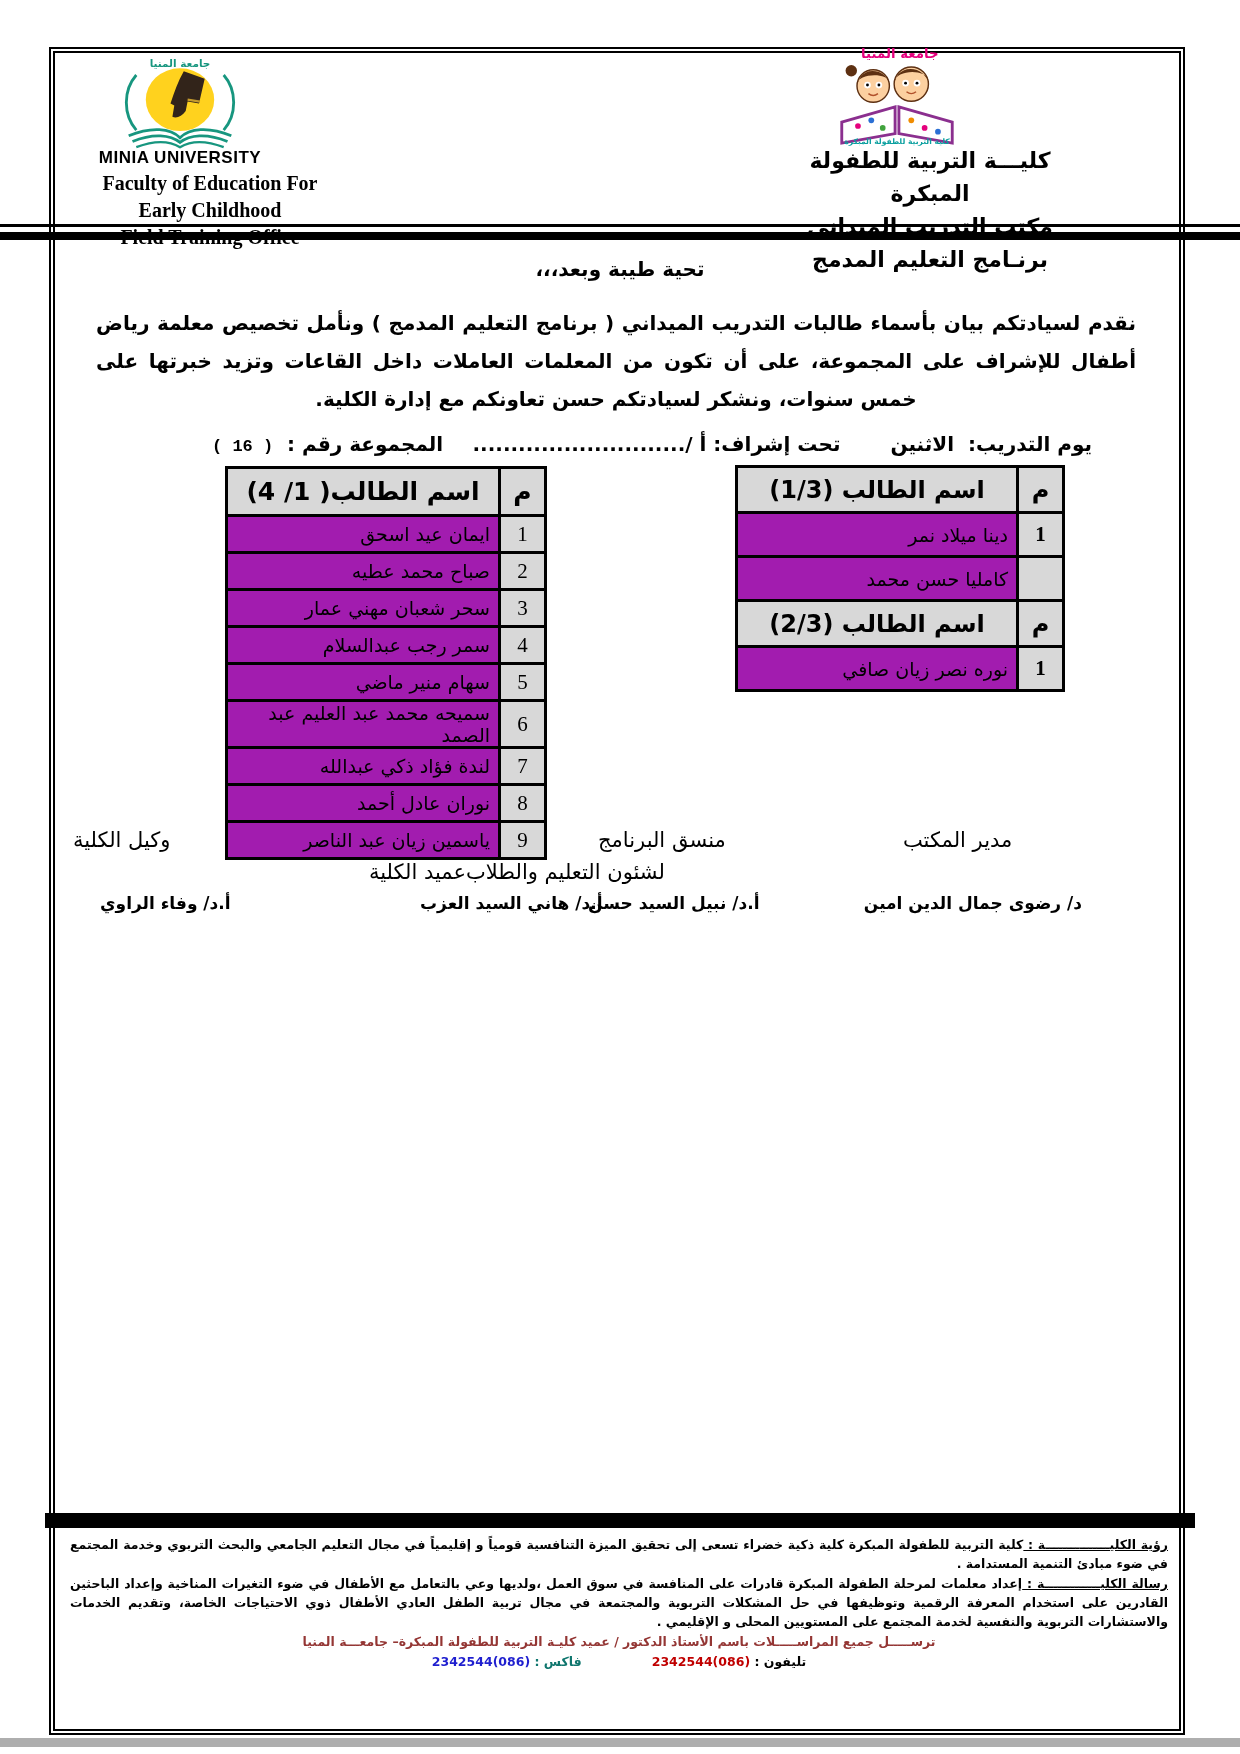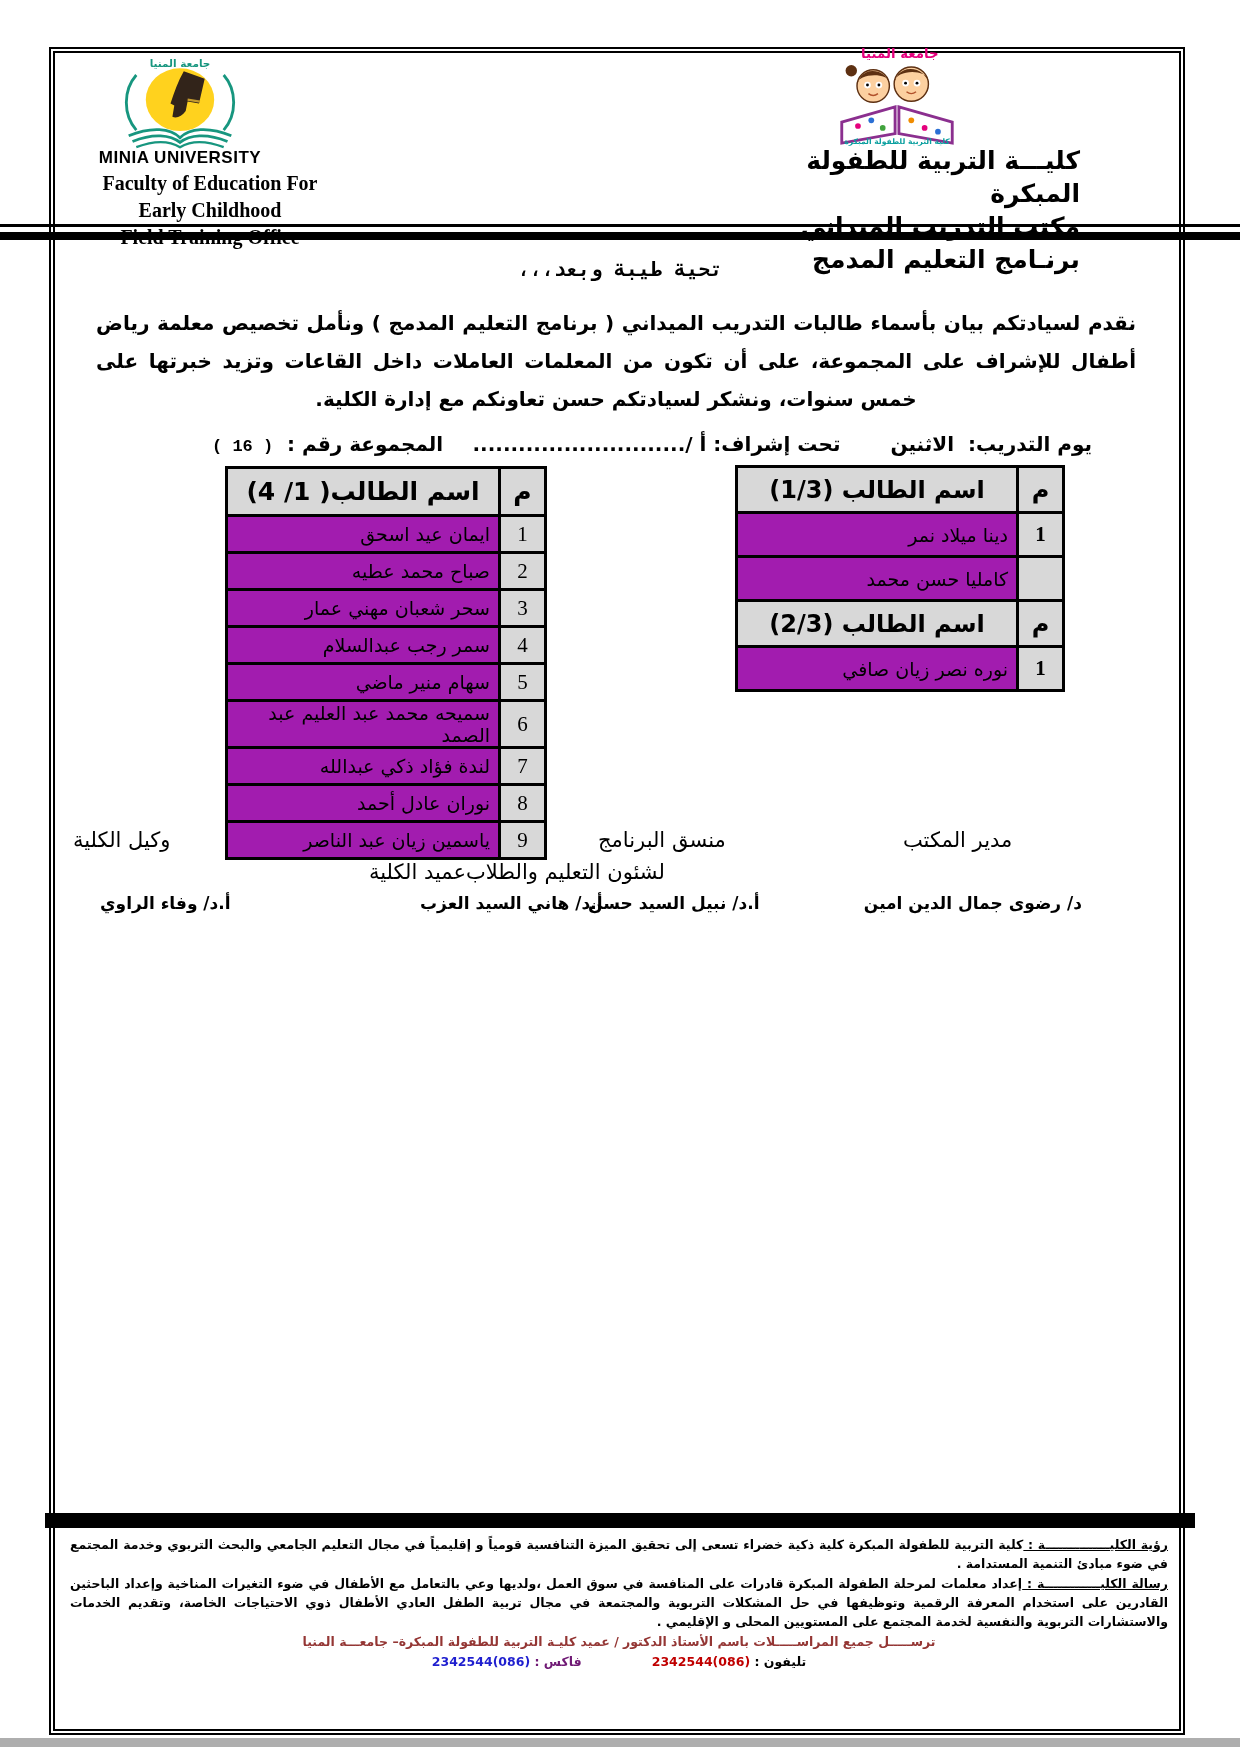--- a/index.html
+++ b/index.html
@@ -6,27 +6,27 @@
   .page{position:relative;width:1240px;height:1754px;background:#fff;overflow:hidden;
         font-family:"DejaVu Sans",sans-serif;color:#000;}
   .abs{position:absolute;}
   .frame{position:absolute;left:49px;top:47px;width:1136px;height:1688px;border:6px double #000;box-sizing:border-box;}
   
   .uni-caption{position:absolute;left:85px;top:148px;width:190px;text-align:center;
                color:#000000;font-weight:bold;font-size:17px;letter-spacing:.5px;
                font-family:"Liberation Sans",sans-serif;}
   .faculty-lines{position:absolute;left:70px;top:170px;width:280px;text-align:center;
                  font-family:"Liberation Serif",serif;font-weight:bold;font-size:20px;line-height:27px;}
-  .ar-head{position:absolute;left:780px;top:144px;width:300px;text-align:right;direction:rtl;
-           font-weight:bold;font-size:25px;line-height:33px;}
+  .ar-head{position:absolute;left:780px;top:144px;width:300px;text-align:center;direction:rtl;
+           font-weight:bold;font-size:22px;line-height:33px;}
   .rule-heavy{position:absolute;left:0;top:224px;width:1240px;height:5px;
               border-top:3px solid #000;border-bottom:8px solid #000;}
   
   .greeting{position:absolute;left:0;top:257px;width:1240px;text-align:center;direction:rtl;
-            font-weight:bold;font-size:20px;font-family:Liberation Mono, monospace;}
+            font-weight:bold;font-size:20px;}
   .body-par{position:absolute;left:80px;top:288px;width:1040px;direction:rtl;margin:16px;
             font-weight:bold;font-size:20px;line-height:38px;text-align:justify;text-align-last:center;}
   .info-line{position:absolute;left:212px;top:432px;width:880px;direction:rtl;display:flex;
              align-items:baseline;font-weight:bold;font-size:20px;white-space:nowrap;}
   .info-line .g1{display:inline-block;width:58px;}
   .info-line .g2{display:inline-block;width:34px;}
   .info-line .g3{display:inline-block;width:16px;}
   .day-val{margin-right:14px;}
   .serifnum{font-family:Liberation Mono, monospace;font-size:17px;}
   
@@ -50,21 +50,21 @@
   .sig-name{position:absolute;direction:rtl;white-space:nowrap;font-weight:bold;font-size:17px;}
   
   .bottom-bar{position:absolute;left:45px;top:1513px;width:1150px;height:15px;background:#000;}
   .footer{position:absolute;left:70px;top:1535px;width:1098px;direction:rtl;
           font-weight:bold;font-size:12.5px;line-height:19px;text-align:justify;}
   .footer p{margin:0 0 1px 0;}
   .footer .lbl{font-weight:bold;text-decoration:underline;}
   .f-center{text-align:center;}
   .f-corr{color:#943634;}
   .f-phone-num{color:#c00000;}
-  .f-fax-lbl{color:#701a75;}
+  .f-fax-lbl{color:#0f766e;}
   .f-fax-num{color:#1f1fcf;}
   .gap-inline{display:inline-block;width:70px;}
   .bottom-gray{position:absolute;left:0;top:1738px;width:1240px;height:9px;background:#aeaeae;}
 </style>
 </head>
 <body>
 
 <div class="page">
   <div class="frame"></div>
 

